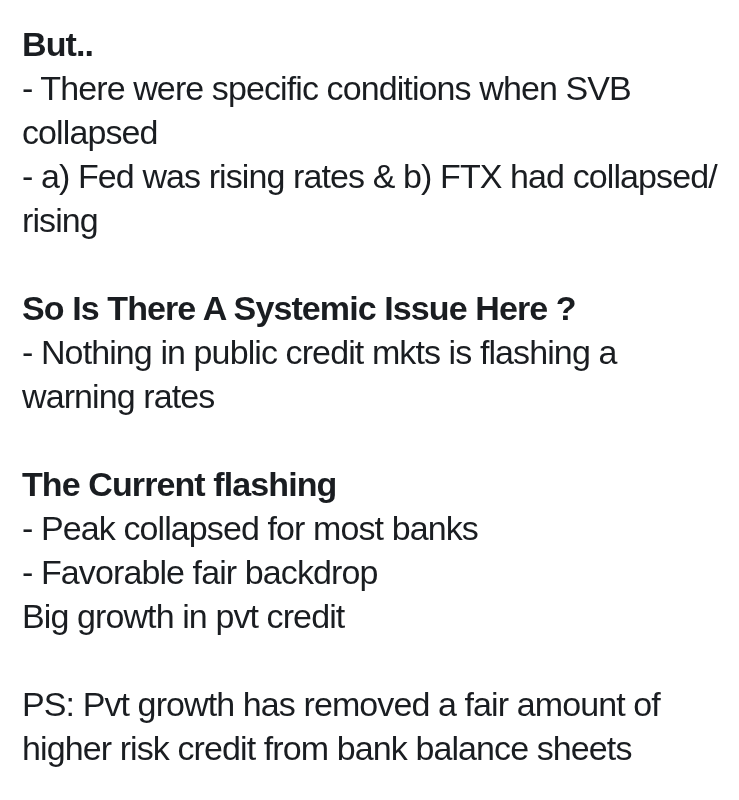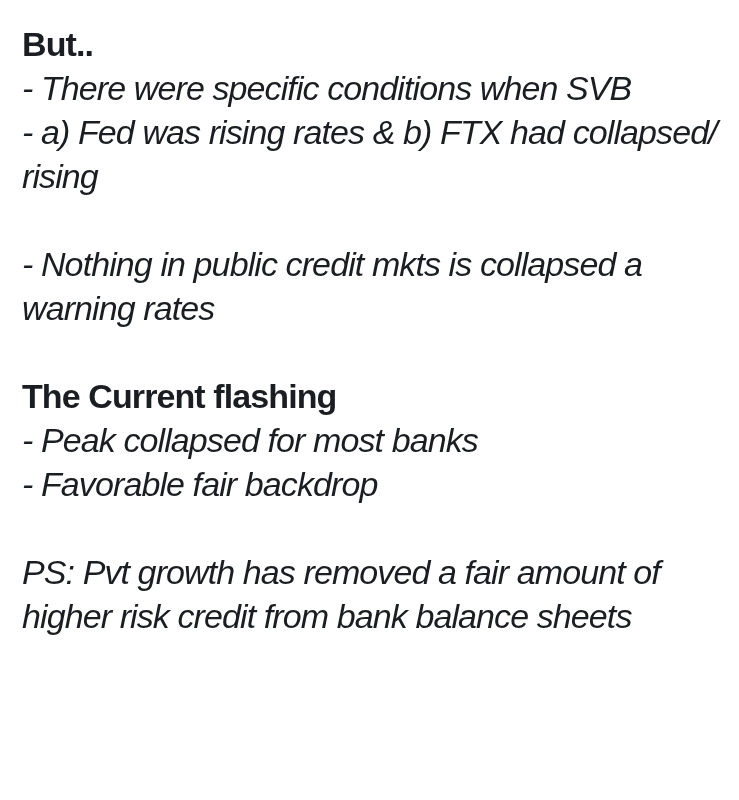--- a/index.html
+++ b/index.html
@@ -29,52 +29,54 @@
   .section-heading {
     font-weight: 700;
     white-space: pre;
   }
   .section-heading:empty {
     display: none;
   }
   .text-line {
     font-weight: 400;
     white-space: pre;
-    font-style: italic;
   }
 </style>
 </head>
 <body style="background: rgb(255, 255, 255); color: rgb(26, 29, 33);">
 
 <div class="post-text">
   <div class="section">
     <div class="section-heading">But..</div>
 
   <div class="text-line">- There were specific conditions when SVB</div>
 
+  <div class="text-line">collapsed</div>
 
   <div class="text-line">- a) Fed was rising rates &amp; b) FTX had collapsed/</div>
 
   <div class="text-line">rising</div>
 </div>
 
   <div class="section">
+    <div class="section-heading">So Is There A Systemic Issue Here ?</div>
 
-  <div class="text-line">- Nothing in public credit mkts is collapsed a</div>
+  <div class="text-line">- Nothing in public credit mkts is flashing a</div>
 
   <div class="text-line">warning rates</div>
 </div>
 
   <div class="section">
     <div class="section-heading">The Current flashing</div>
 
   <div class="text-line">- Peak collapsed for most banks</div>
 
   <div class="text-line">- Favorable fair backdrop</div>
 
+  <div class="text-line">Big growth in pvt credit</div>
 </div>
 
   <div class="section">
 
   <div class="text-line">PS: Pvt growth has removed a fair amount of</div>
 
   <div class="text-line">higher risk credit from bank balance sheets</div>
 </div>
 </div>
 

